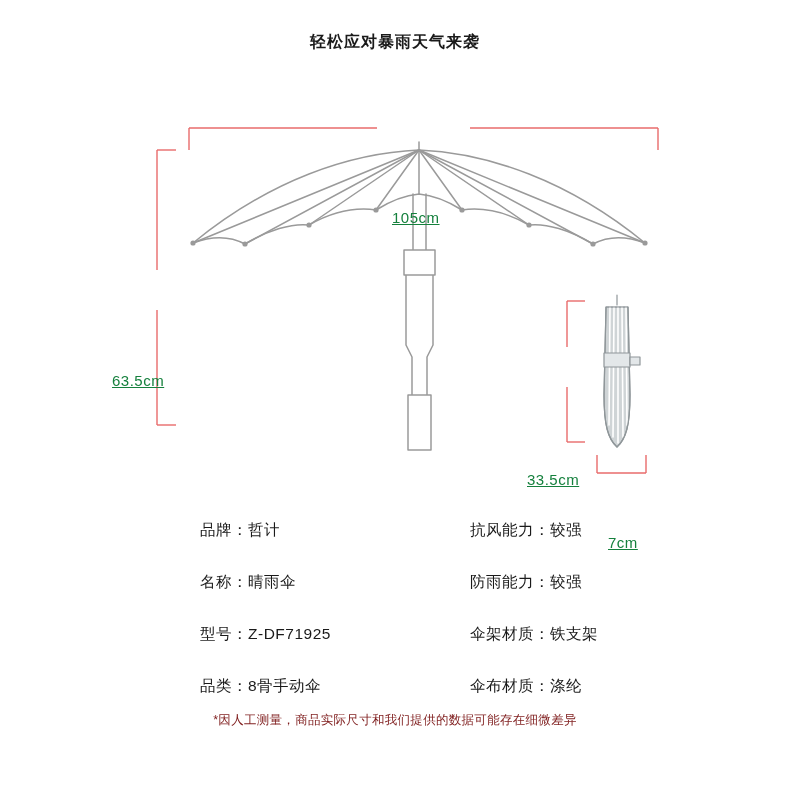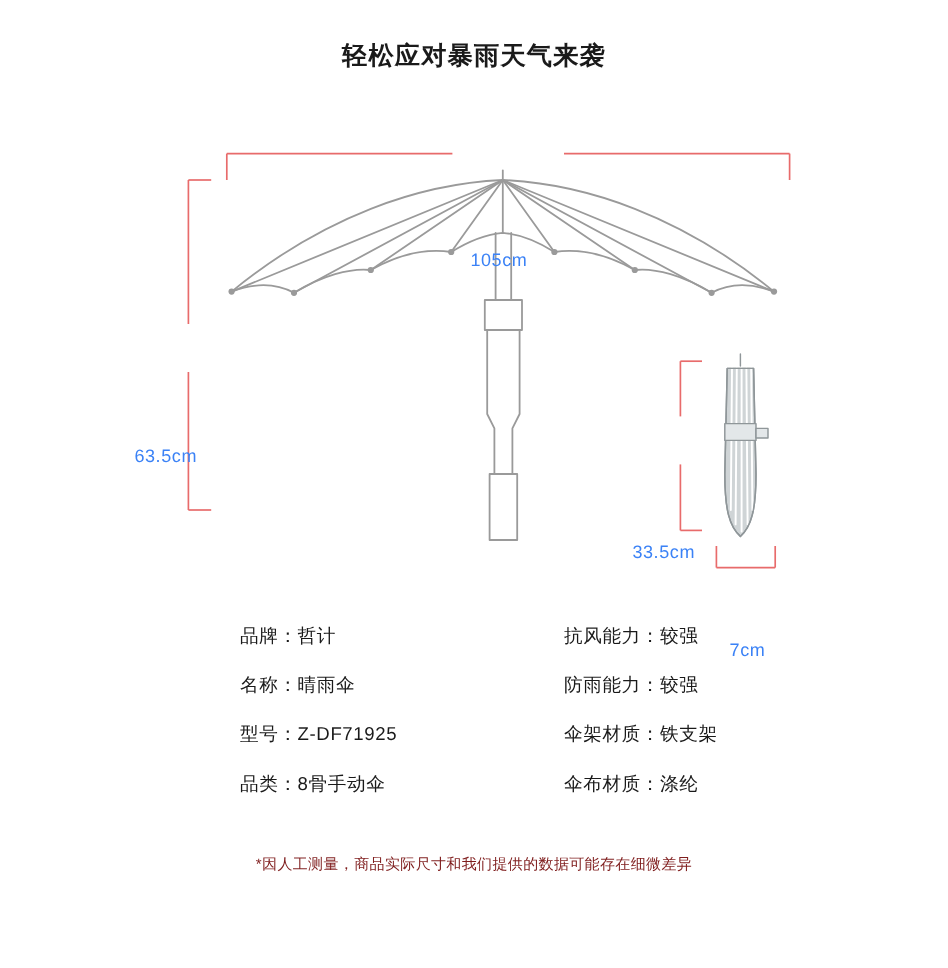--- a/index.html
+++ b/index.html
@@ -19,57 +19,58 @@
     position: relative;
     width: 790px;
     height: 807px;
   }
   .title {
     position: absolute;
     top: 32px;
     left: 0;
     width: 790px;
     text-align: center;
-    font-size: 21px;
+    font-size: 16px;
     font-weight: bold;
     letter-spacing: 1px;
     color: #1a1a1a;
   }
   .diagram {
     position: absolute;
     top: 95px;
     left: 0;
     width: 790px;
     height: 410px;
   }
   .dim-label {
     position: absolute;
     font-size: 15px;
-    color: #3b82f6;
+    color: #15803d;
     letter-spacing: 0.5px;
     white-space: nowrap;
+    text-decoration: underline;
   }
   #label-width  { top: 114px; left: 392px; }
   #label-height { top: 277px; left: 112px; }
-  #label-folded-h { top: 357px; left: 527px; }
+  #label-folded-h { top: 376px; left: 527px; }
   #label-folded-w { top: 439px; left: 608px; }
 
   .specs {
     position: absolute;
     top: 520px;
     left: 0;
     width: 790px;
     display: flex;
     justify-content: center;
     gap: 0px;
   }
   .spec-col {
     display: flex;
     flex-direction: column;
-    gap: 20px;
+    gap: 31px;
   }
   .spec-col.left  { width: 290px; padding-left: 100px; box-sizing: border-box; }
   .spec-col.right { width: 300px; padding-left: 80px; box-sizing: border-box; }
   .spec-row {
     font-size: 15.5px;
     color: #1a1a1a;
     letter-spacing: 0.5px;
     white-space: nowrap;
   }
   .spec-key { }

